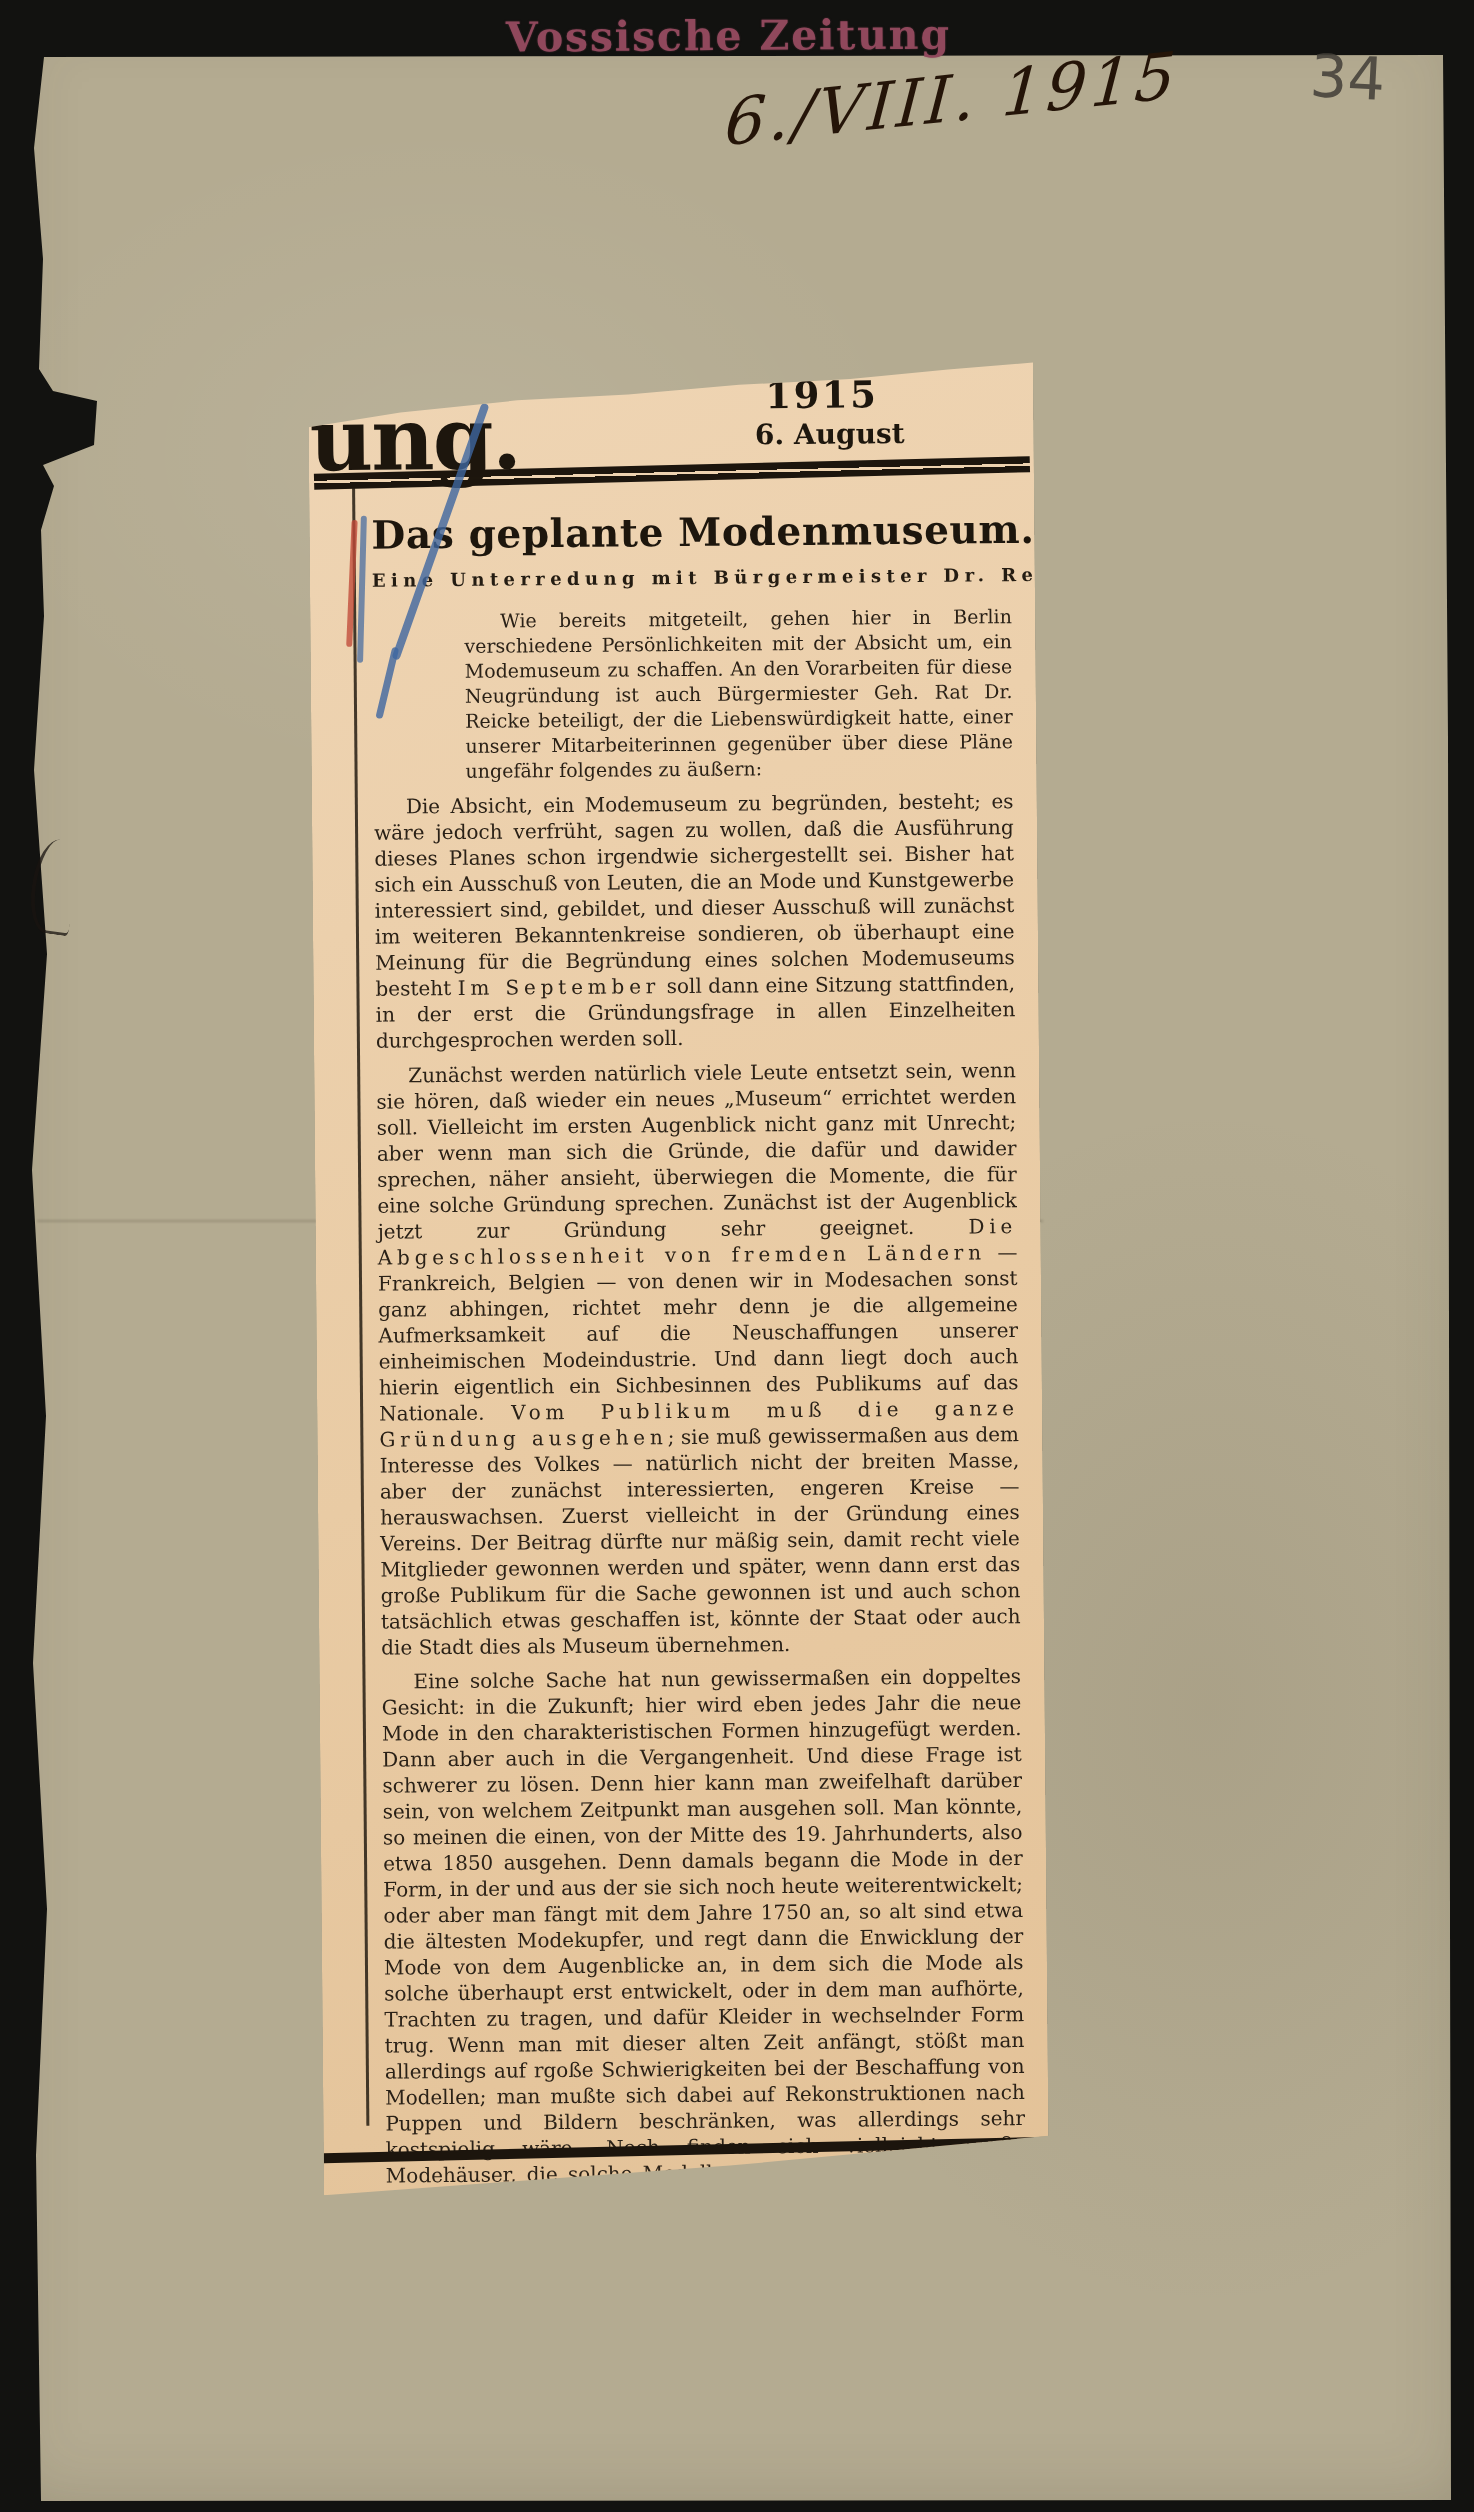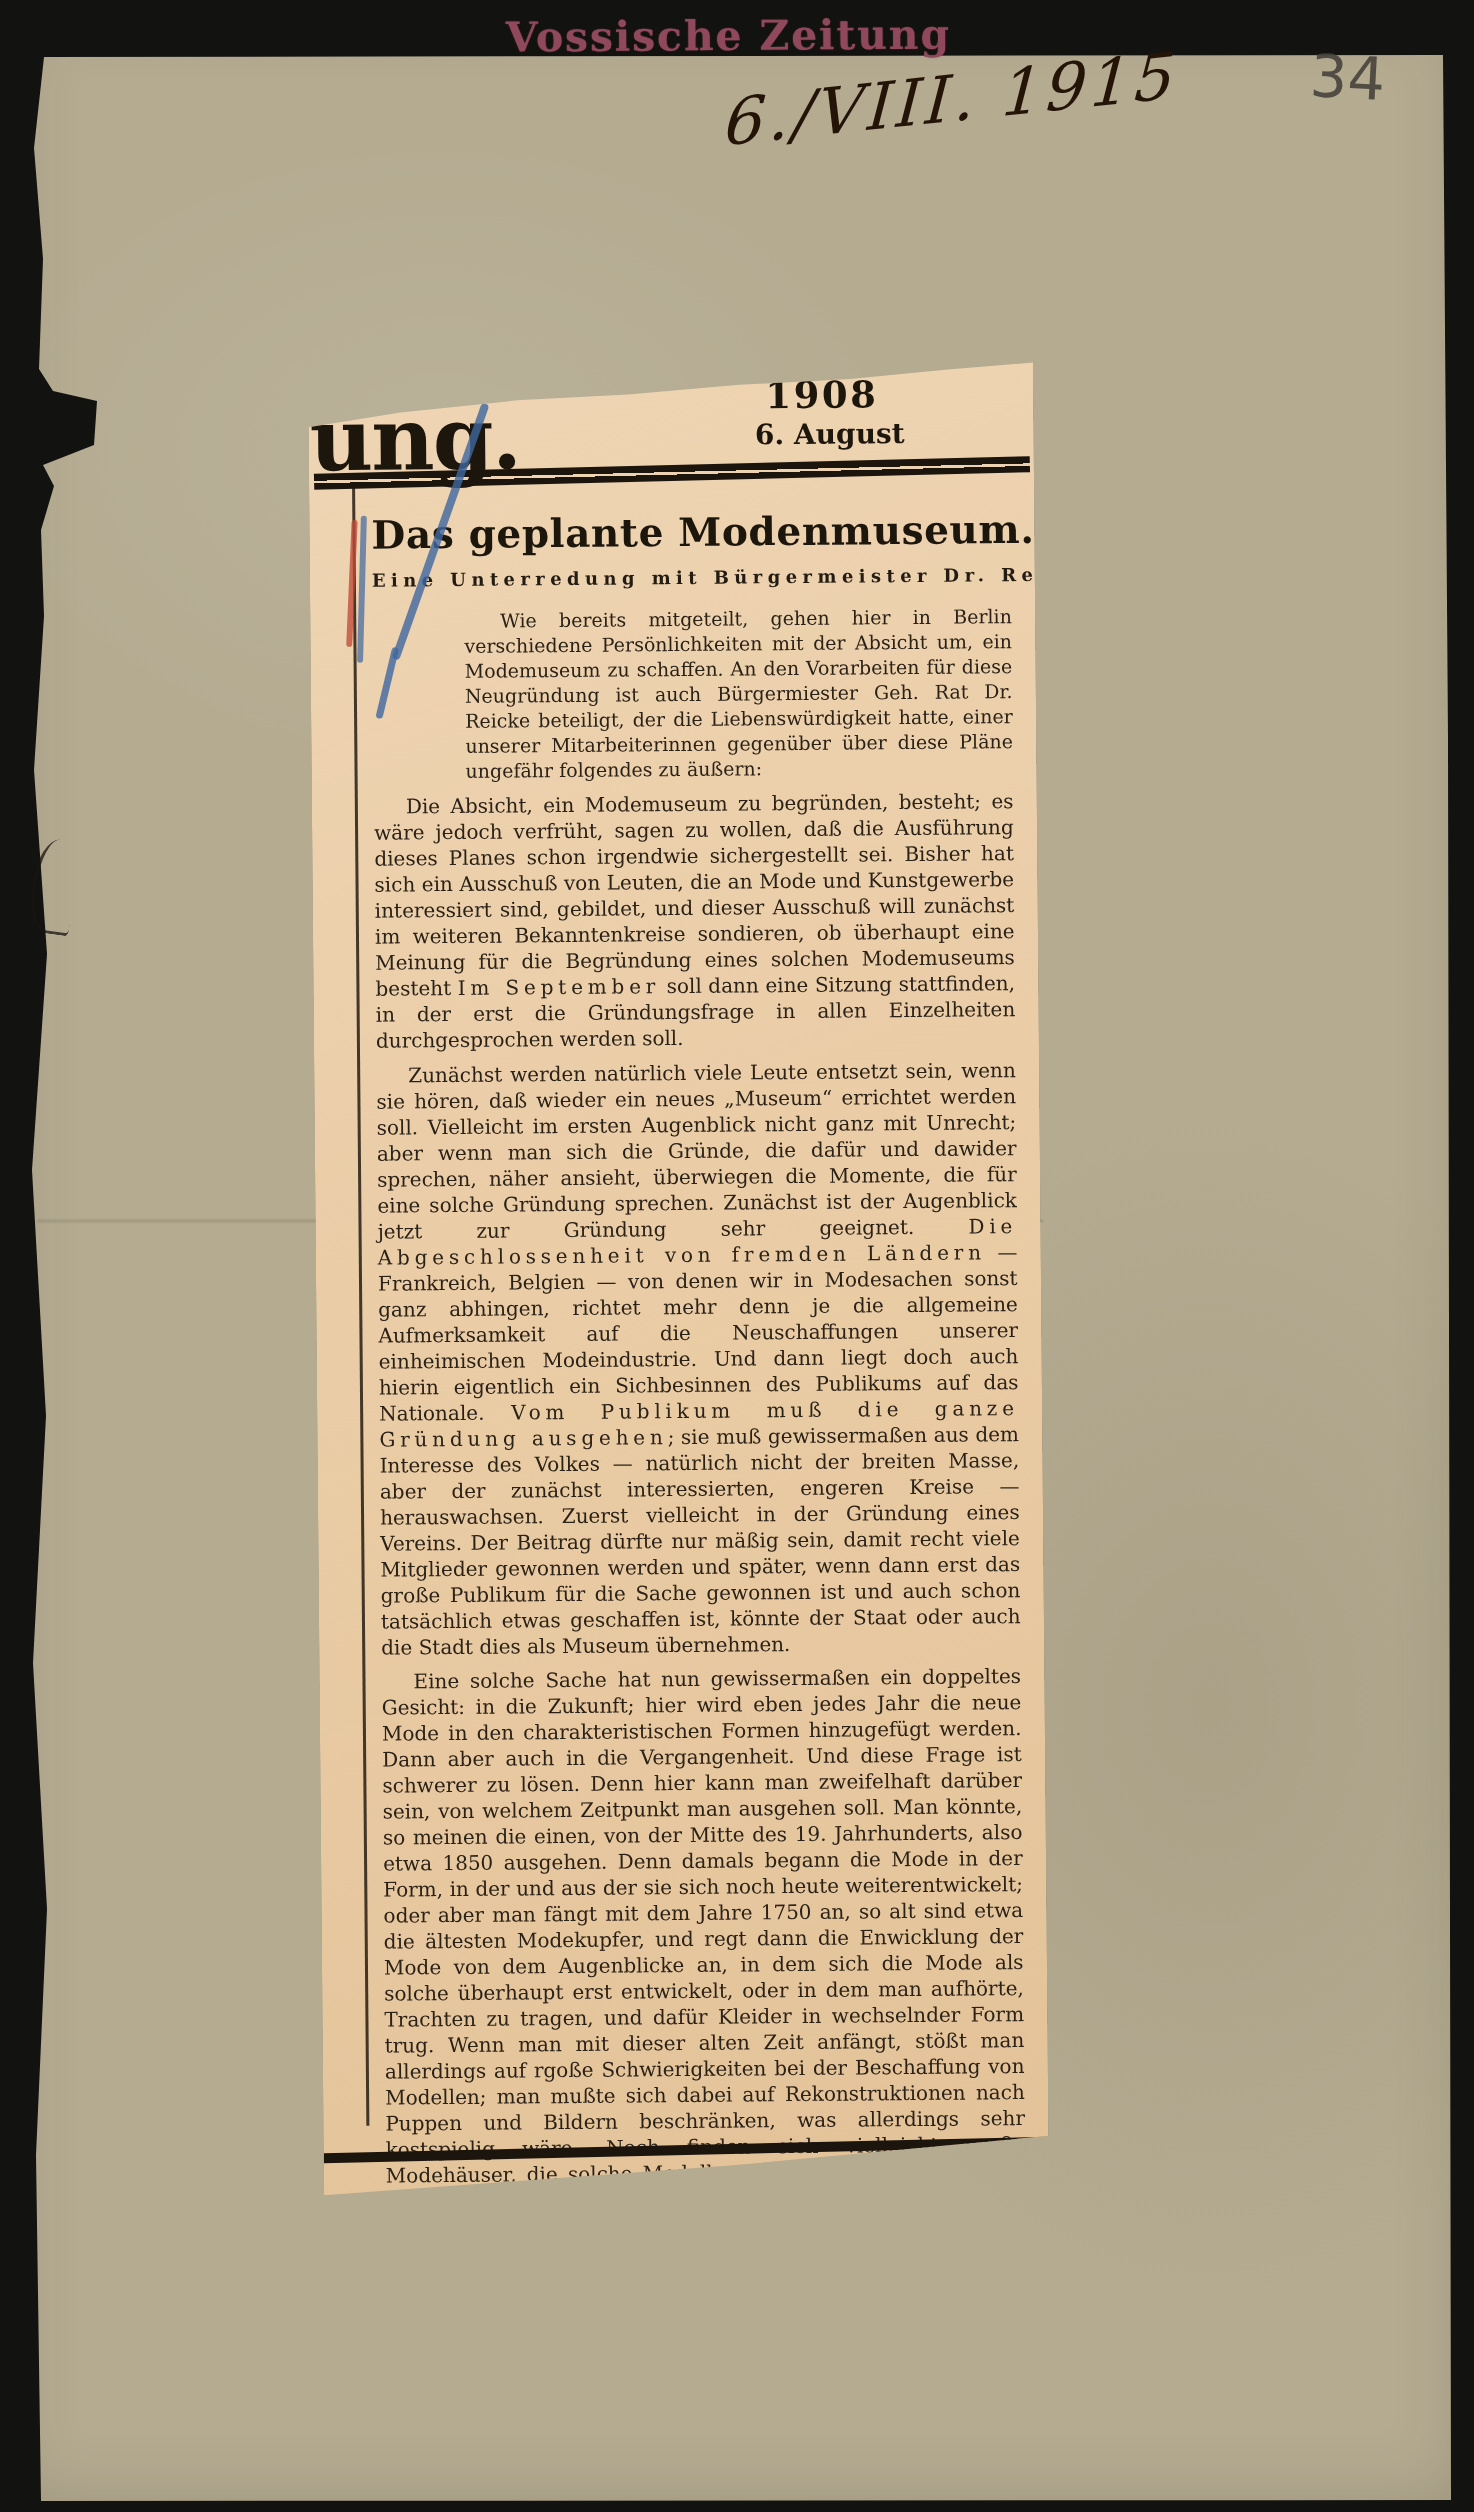--- a/index.html
+++ b/index.html
@@ -132,21 +132,21 @@
 <div class="crease"></div>
 <div class="ink-squiggle"></div>
 
 <div class="stamp">Vossische Zeitung</div>
 <div class="handwriting">6./VIII. 1915</div>
 <div class="archive-number">34</div>
 
 <div class="clipping">
 
   <div class="masthead-frag">ung.</div>
-  <div class="clip-year">1908</div>
+  <div class="clip-year">1915</div>
   <div class="clip-date">6. August</div>
   <div class="header-rule"></div>
   <div class="column-rule"></div>
 
   <div class="article">
     <h1>Das geplante Modenmuseum.</h1>
     <h2>Eine Unterredung mit Bürgermeister Dr. Reicke.</h2>
     <p class="intro">Wie bereits mitgeteilt, gehen hier in Berlin verschiedene Persönlichkeiten mit der Absicht um, ein Modemuseum zu schaffen. An den Vorarbeiten für diese Neugründung ist auch Bürgermiester Geh. Rat Dr. Reicke beteiligt, der die Liebenswürdigkeit hatte, einer unserer Mitarbeiterinnen gegenüber über diese Pläne ungefähr folgendes zu äußern:</p>
     <div>
         <p class="para">Die Absicht, ein Modemuseum zu begründen, besteht; es wäre jedoch verfrüht, sagen zu wollen, daß die Ausführung dieses Planes schon irgendwie sichergestellt sei. Bisher hat sich ein Ausschuß von Leuten, die an Mode und Kunstgewerbe interessiert sind, gebildet, und dieser Ausschuß will zunächst im weiteren Bekanntenkreise sondieren, ob überhaupt eine Meinung für die Begründung eines solchen Modemuseums besteht <span class="sperr">Im September</span> soll dann eine Sitzung stattfinden, in der erst die Gründungsfrage in allen Einzelheiten durchgesprochen werden soll.</p>

